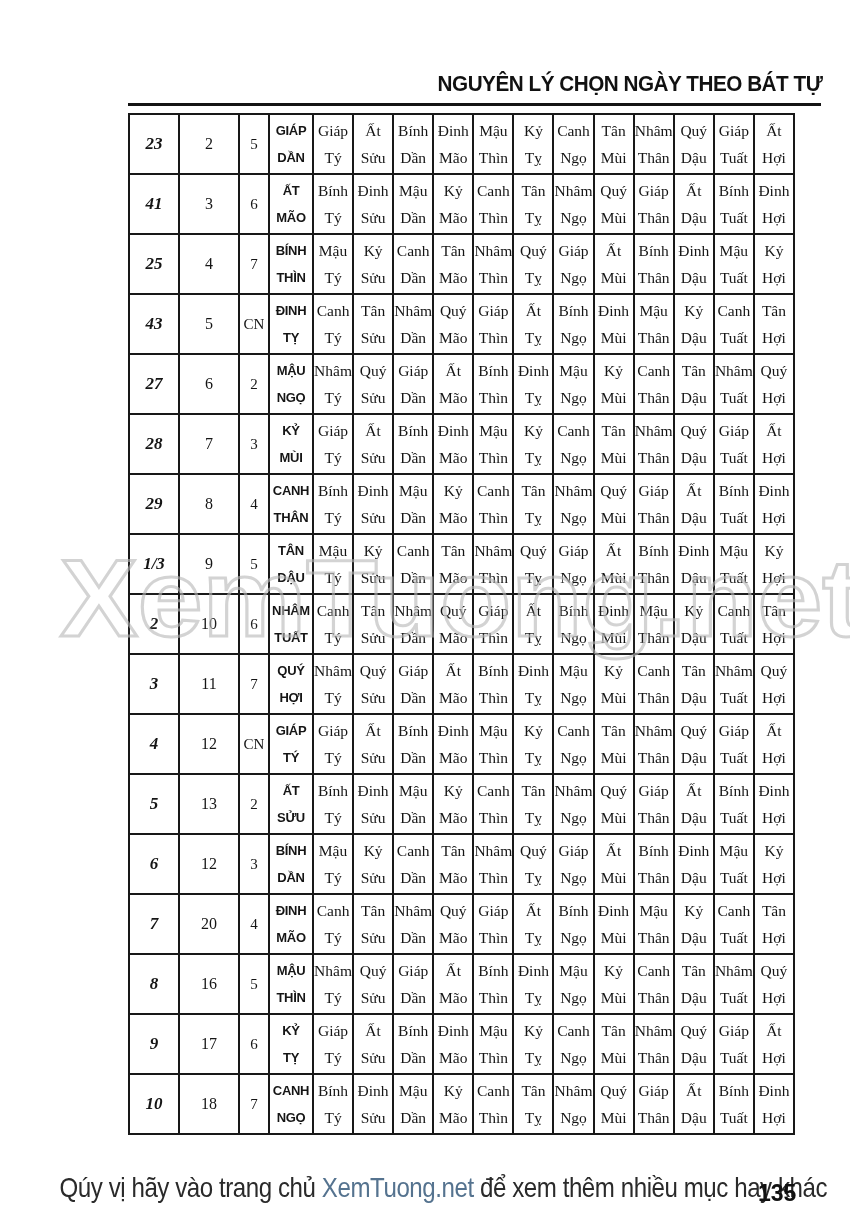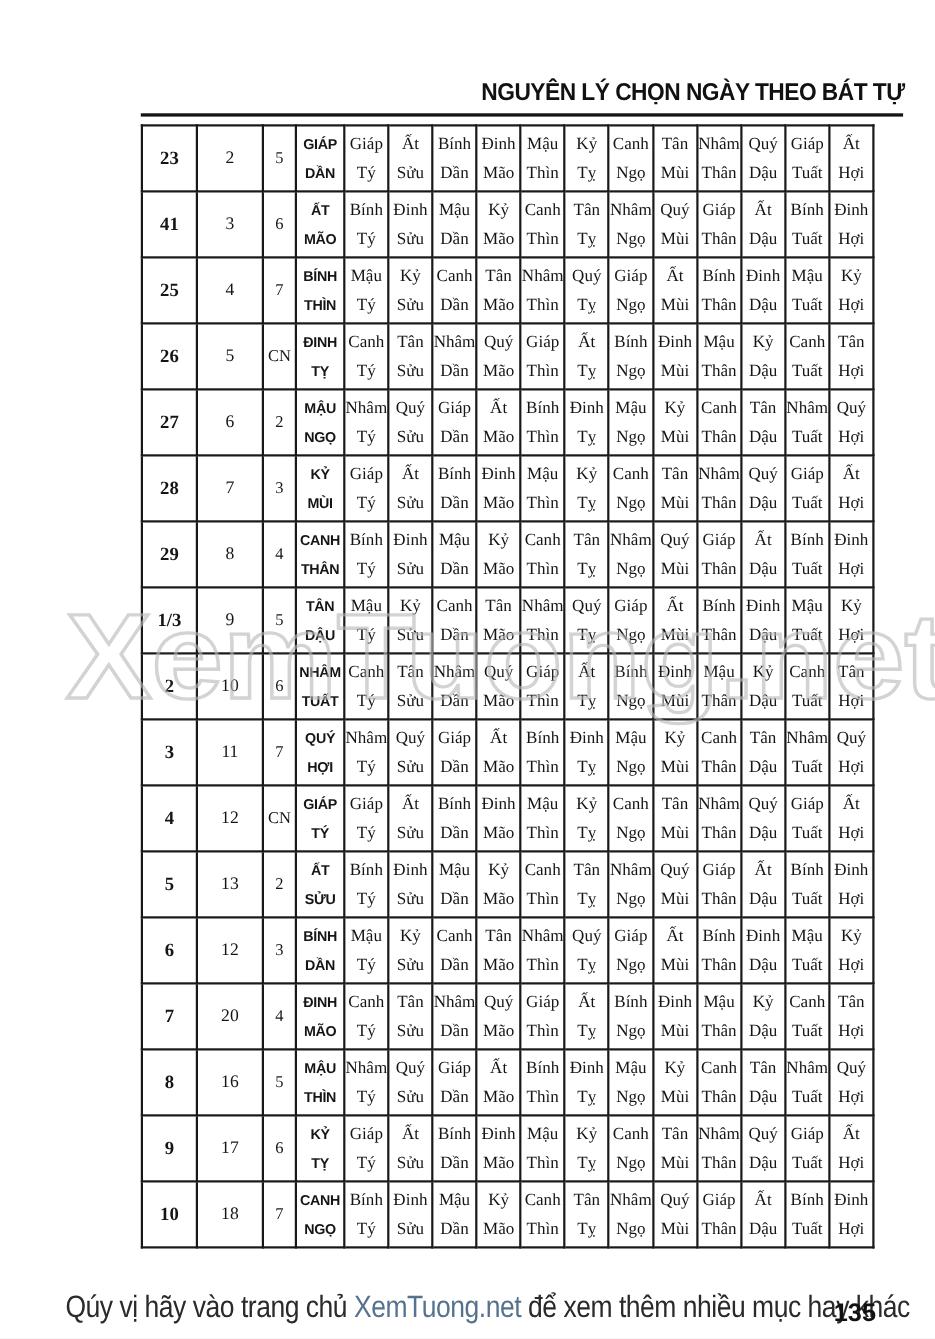--- a/index.html
+++ b/index.html
@@ -36,21 +36,21 @@
     table-layout:fixed;
   }
   table.cal td{
     border:2px solid #181818;
     text-align:center;
     vertical-align:middle;
     padding:0;
     height:58px;
     overflow:hidden;
   }
-  td.c-day{font-weight:bold;font-size:17px;font-family:"Liberation Serif",serif;}
+  td.c-day{font-weight:bold;font-size:17px;font-family:"Liberation Serif",serif;font-style:italic;}
   td.c-num{font-size:16px;}
   td.c-wd{font-size:15px;}
   td.c-pillar{
     font-family:"Liberation Sans", sans-serif;
     font-weight:bold;
     font-size:13px;
     letter-spacing:-0.3px;
   }
   .two-line div{line-height:27px;height:27px;}
   td.c-hour{font-size:15.5px;font-family:"Liberation Serif",serif;}
@@ -287,21 +287,21 @@
           <td class="c-hour two-line">
             <div>Mậu</div>
             <div>Tuất</div>
           </td>
           <td class="c-hour two-line">
             <div>Kỷ</div>
             <div>Hợi</div>
           </td>
         </tr>
         <tr>
-          <td class="c-day">26</td>
+          <td class="c-day">43</td>
           <td class="c-num">5</td>
           <td class="c-wd">CN</td>
           <td class="c-pillar two-line">
             <div>ĐINH</div>
             <div>TỴ</div>
           </td>
           <td class="c-hour two-line">
             <div>Canh</div>
             <div>Tý</div>
           </td>

